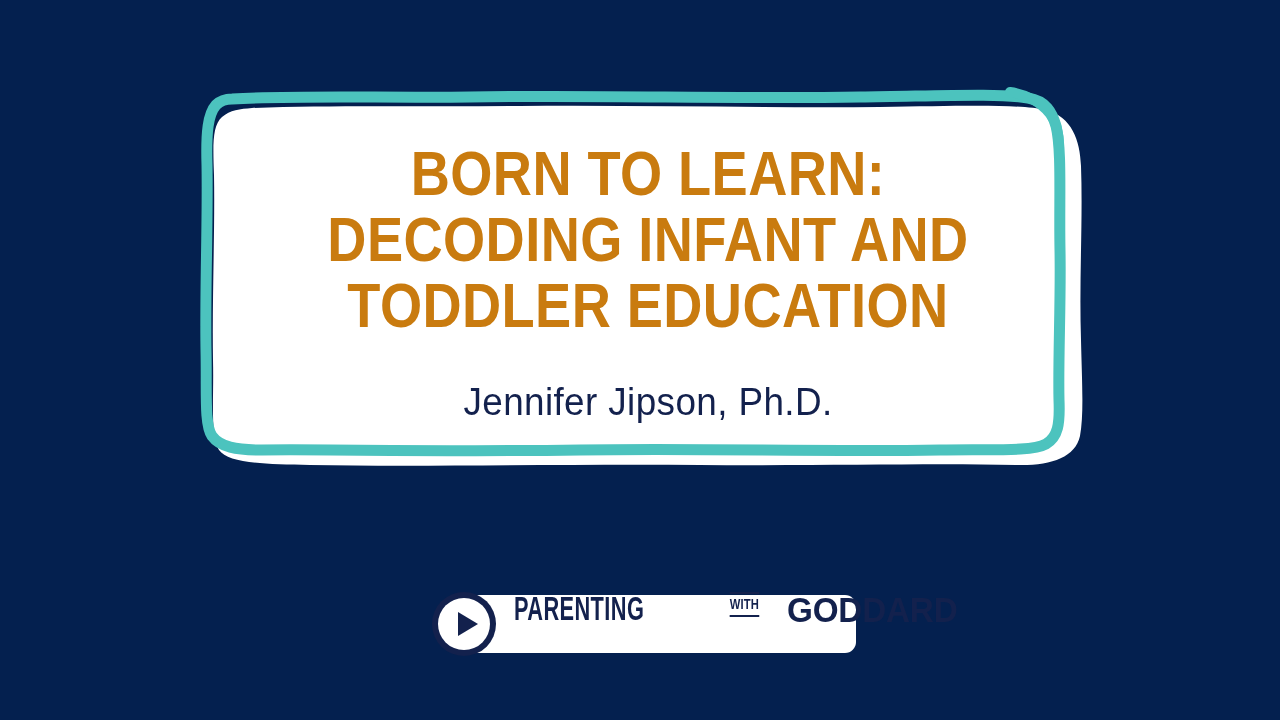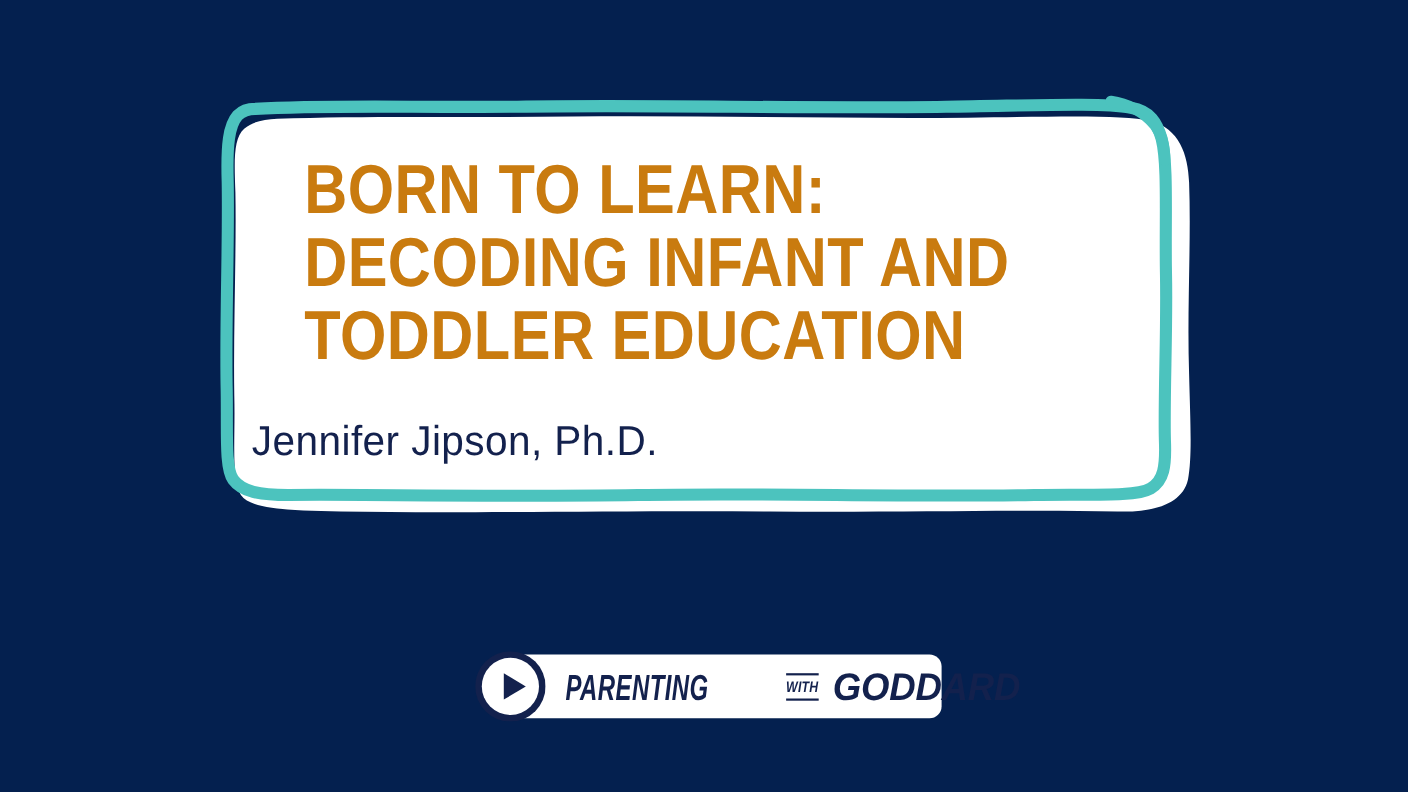--- a/index.html
+++ b/index.html
@@ -35,21 +35,21 @@
     width: 1280px; height: 720px;
     pointer-events: none;
   }
 
   
   #title-block {
     position: absolute;
     left: 216px;
     top: 120px;
     width: 864px;
-    text-align: left;
+    text-align: center;
   }
 
   .title-line {
     color: #c97b0f;
     font-family: "Liberation Sans Narrow", "Liberation Sans", sans-serif;
     font-weight: bold;
     font-size: 63px;
     line-height: 66px;
     letter-spacing: 0.5px;
     transform: scaleX(0.86);
@@ -95,23 +95,22 @@
     top: 0px;
     width: 64px;
     height: 64px;
   }
   #logo-text {
     position: absolute;
     left: 82px;
     top: 0;
     height: 64px;
     display: flex;
-    align-items: center;
-    gap: 9px;
-    font-style: italic;
+    align-items: flex-start;
+    gap: 24px;
   }
   #logo-word-parenting {
     color: #13214d;
     font-family: "Liberation Sans Narrow", "Liberation Sans", sans-serif;
     font-weight: bold;
     font-size: 33px;
     line-height: 33px;
     letter-spacing: 0.6px;
     transform: scaleX(0.66);
     transform-origin: left center;

